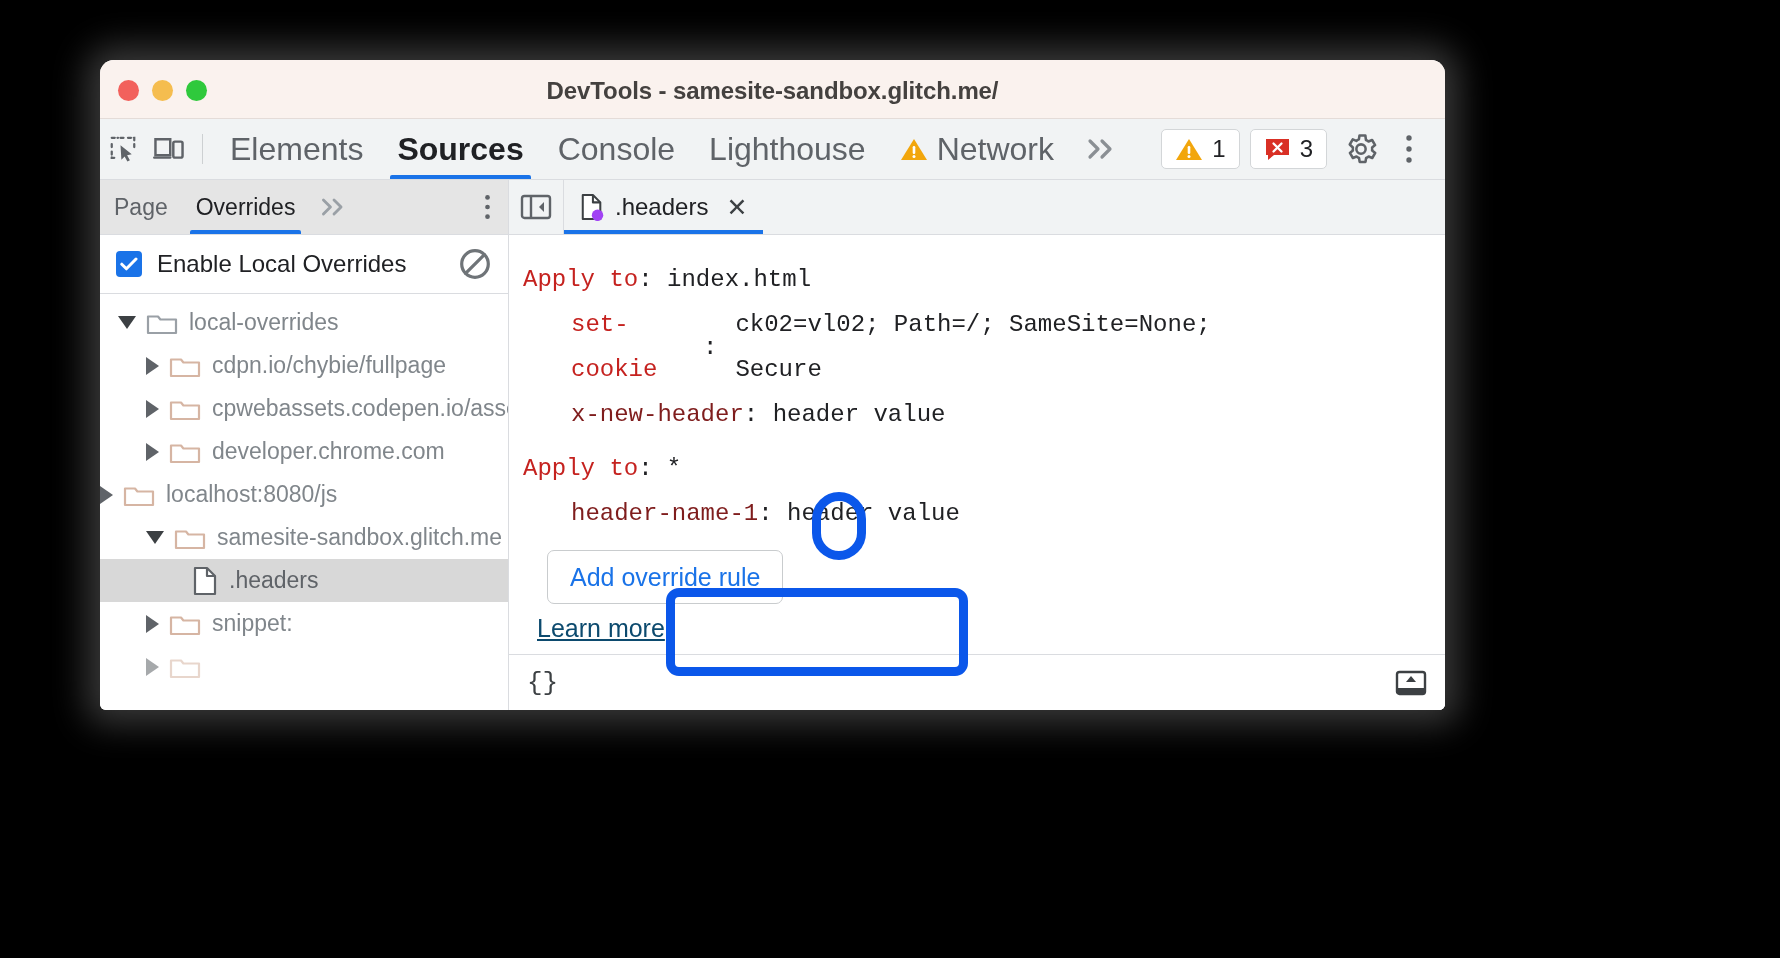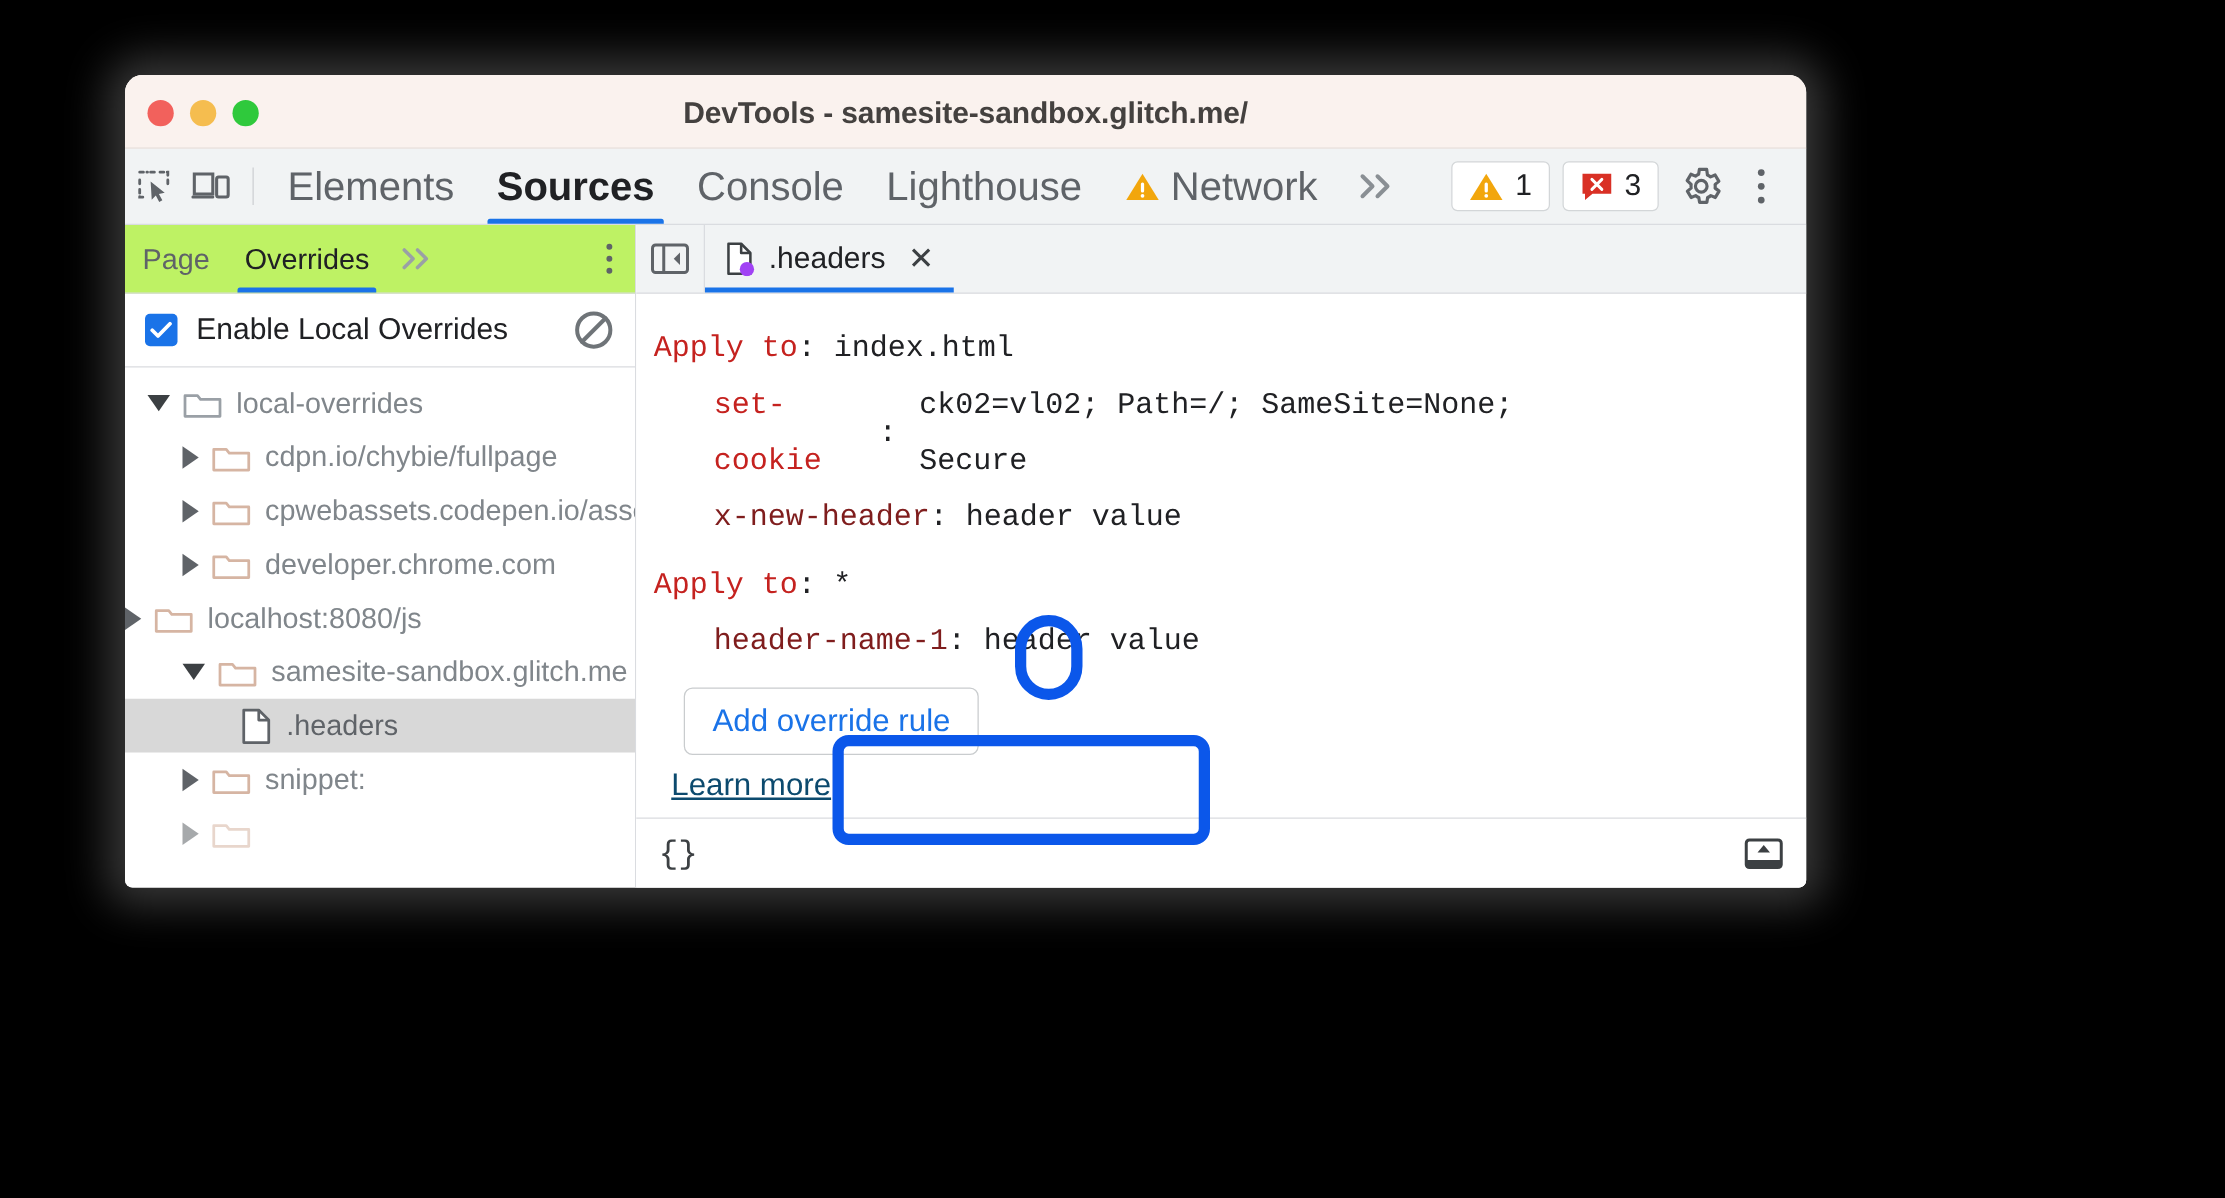--- a/index.html
+++ b/index.html
@@ -60,21 +60,21 @@
   }
   .counter span{font-size:24px;color:#202124;}
   .icon-btn{width:48px;height:48px;display:flex;align-items:center;justify-content:center;cursor:pointer;}
 
   
   #split{display:flex;height:531px;}
 
   
   #navigator{width:408px;background:#ffffff;border-right:1px solid #dadce0;position:relative;}
   #nav-tabs{
-    height:54px;background:#bef264;border-bottom:1px solid #dadce0;
+    height:54px;background:#e5e5e5;border-bottom:1px solid #dadce0;
     display:flex;align-items:center;position:relative;
   }
   .nav-tab{
     font-size:23px;color:#5f6368;padding:0 14px;height:54px;display:flex;align-items:center;
     cursor:pointer;position:relative;
   }
   .nav-tab.active{color:#202124;}
   .nav-tab.active:after{
     content:"";position:absolute;left:8px;right:8px;bottom:0;height:4px;background:#1a73e8;border-radius:2px 2px 0 0;
   }

